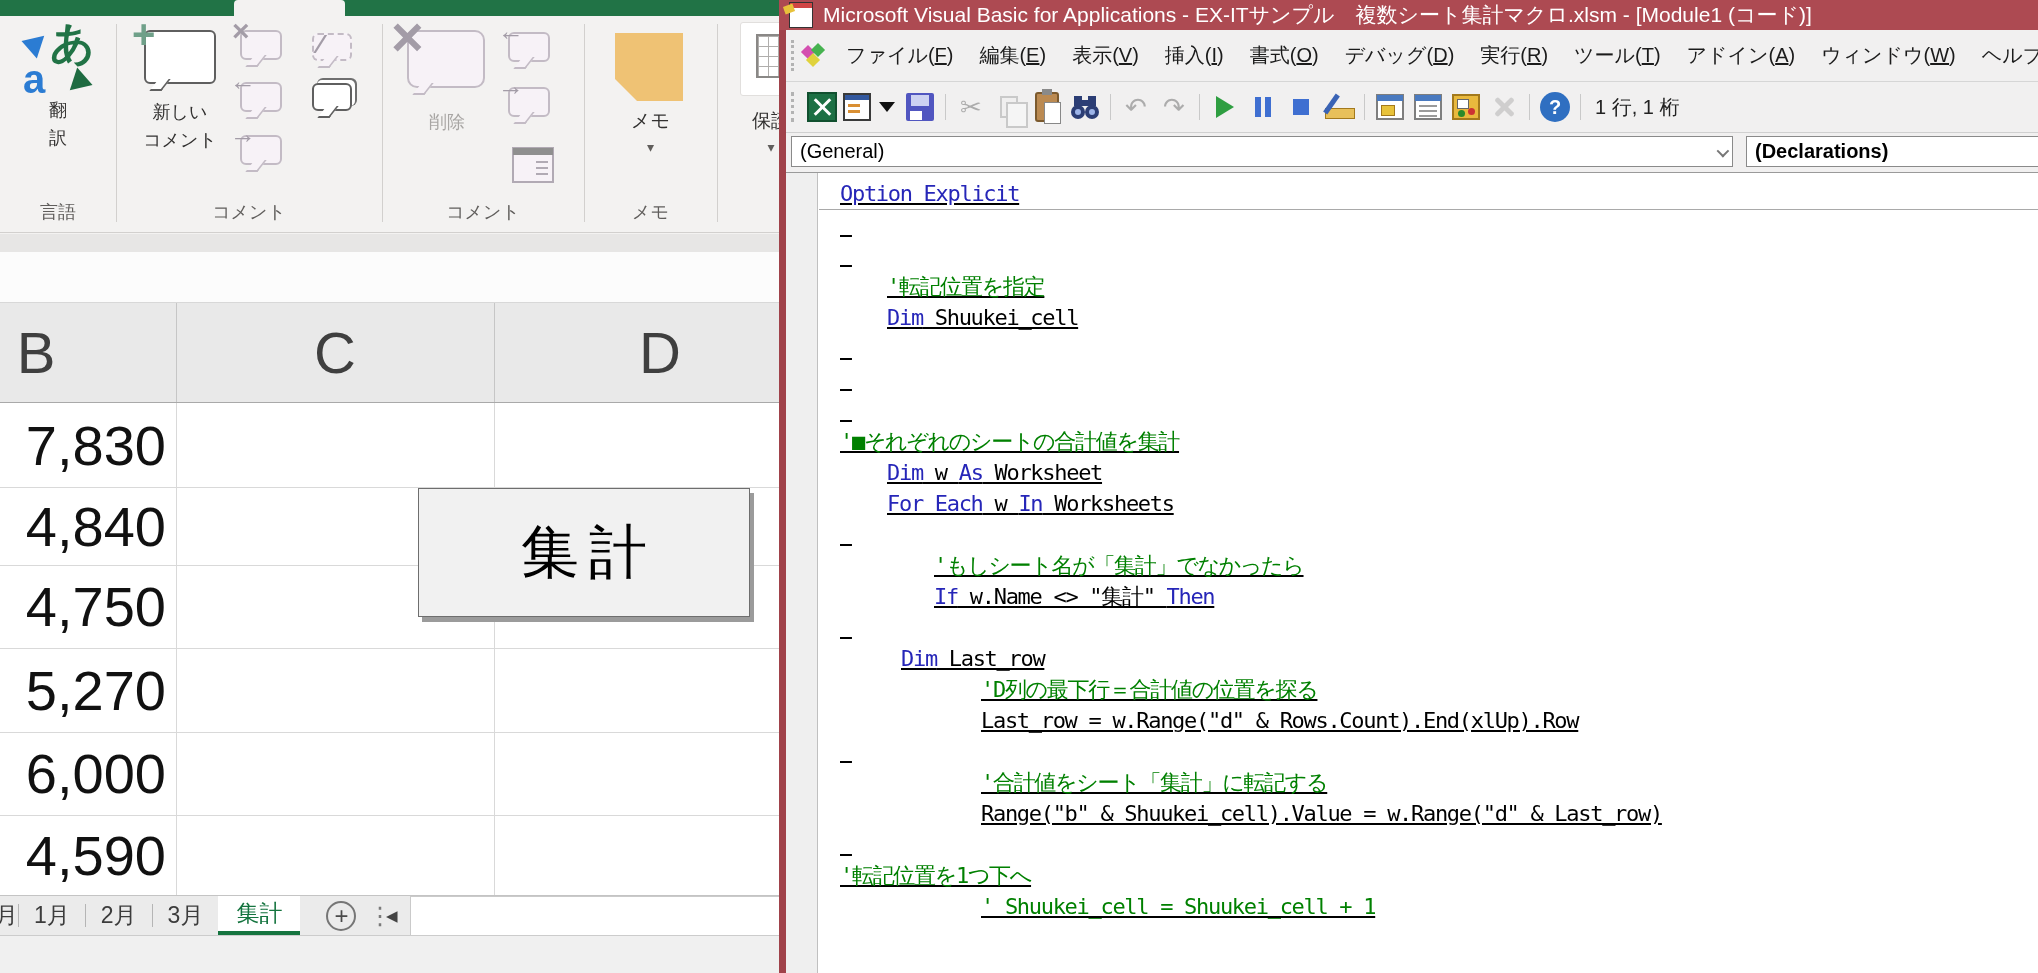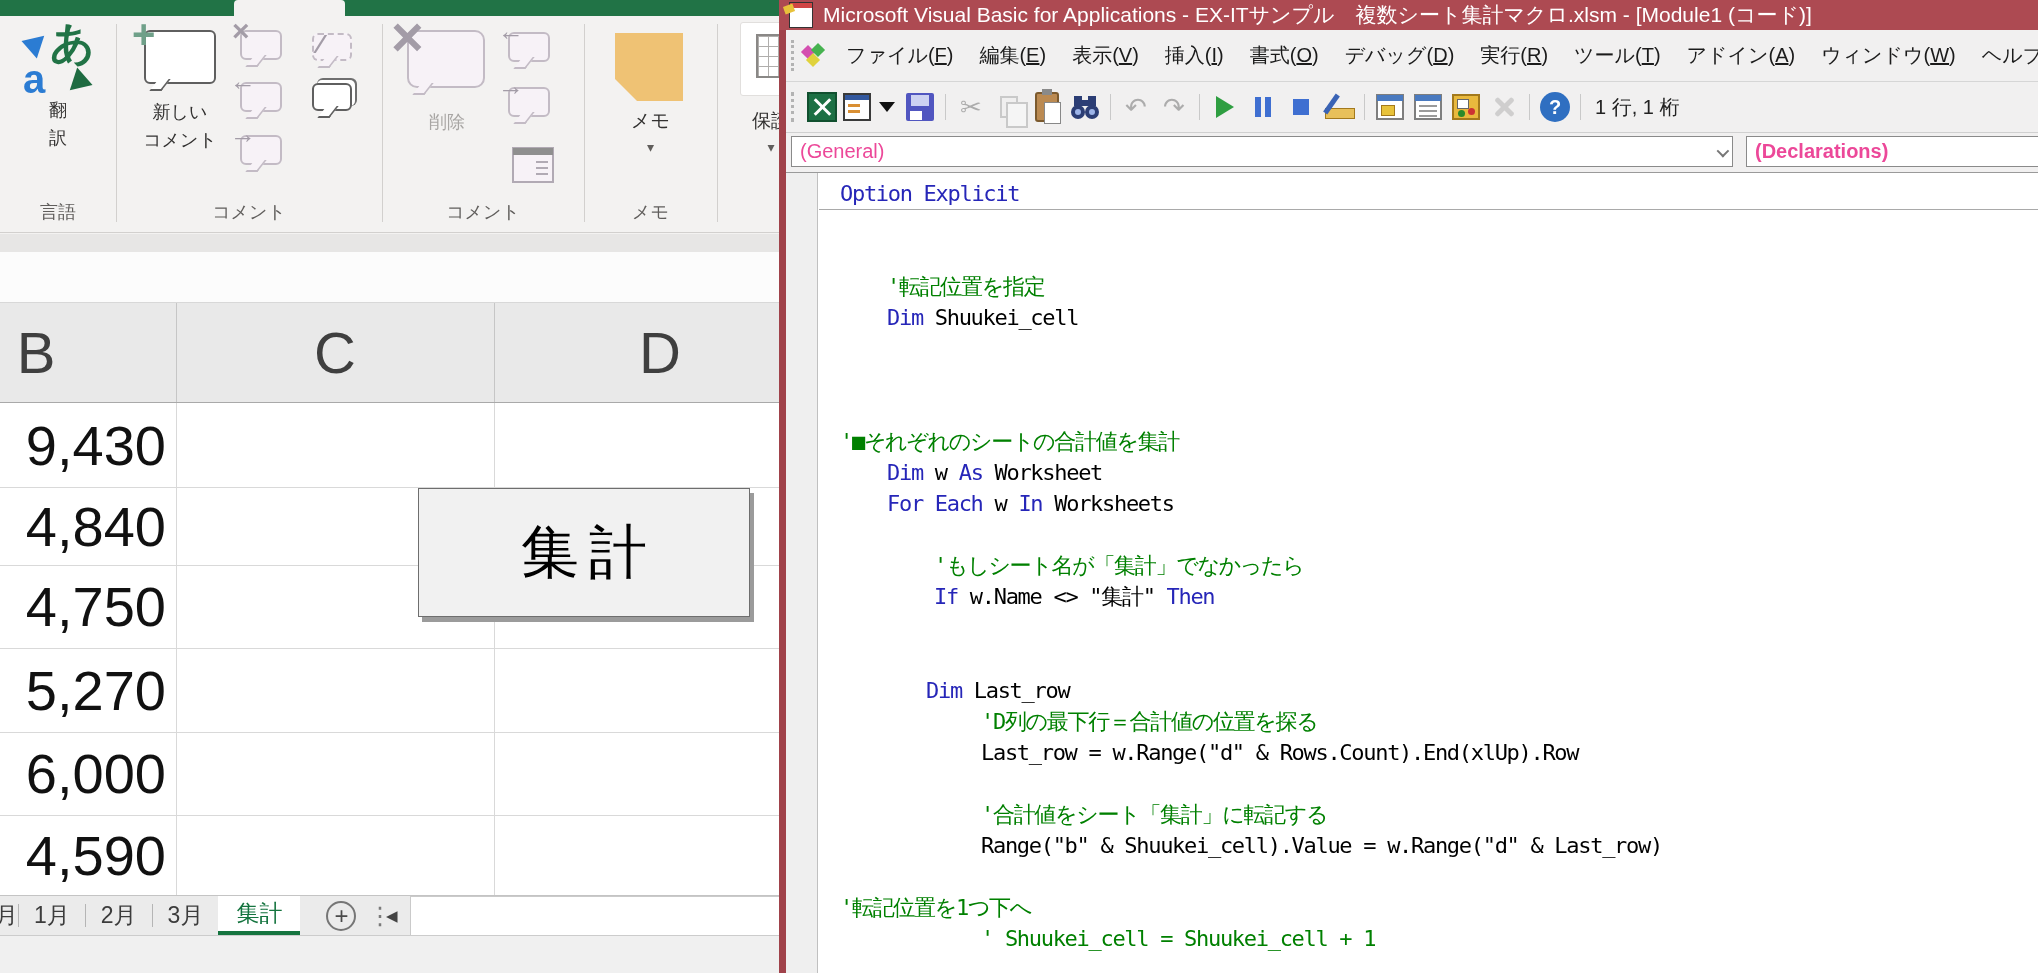--- a/index.html
+++ b/index.html
@@ -133,30 +133,30 @@
   .ico-objb::after{content:'';position:absolute;right:3px;bottom:3px;width:7px;height:7px;border-radius:50%;background:#c33;box-shadow:-10px 2px 0 #2a8a2a;}
   .ico-toolbox{width:28px;height:28px;position:relative;}
   .ico-toolbox::before,.ico-toolbox::after{content:'';position:absolute;left:12px;top:2px;width:5px;height:24px;background:#a7a7a7;border-radius:2px;}
   .ico-toolbox::before{transform:rotate(45deg);} .ico-toolbox::after{transform:rotate(-45deg);}
   .ico-help{width:30px;height:30px;border-radius:50%;background:#2f6fc1;color:#fff;display:flex;align-items:center;justify-content:center;
       font-size:20px;font-weight:bold;}
   .pos-ind{font-size:20px;color:#222;margin-left:8px;white-space:nowrap;}
 
   .vba-comborow{position:absolute;left:0;top:133px;width:100%;height:39px;background:#f1f0f0;}
   .combo{position:absolute;top:3px;height:31px;background:#fff;border:1px solid #8a8a8a;display:flex;align-items:center;
-      font-size:20px;color:#ec4899;padding-left:8px;white-space:nowrap;overflow:hidden;}
+      font-size:20px;color:#000000;padding-left:8px;white-space:nowrap;overflow:hidden;}
   .combo .arr{position:absolute;right:6px;top:11px;width:9px;height:9px;border-right:2px solid #777;border-bottom:2px solid #777;transform:rotate(45deg) translateY(-2px);}
   .combo-left{left:5px;width:942px;}
   .combo-right{left:960px;width:292px;border-right:none;font-weight:bold;}
 
   .vba-code{position:absolute;left:0;top:172px;width:100%;bottom:0;background:#fff;border-top:1px solid #9a9a9a;overflow:hidden;}
   .code-margin{position:absolute;left:0;top:0;bottom:0;width:32px;background:#efefef;border-right:1px solid #c0c0c0;}
   .code-lines{position:absolute;left:33px;top:5px;right:0;font-family:"DejaVu Sans Mono",monospace;
       font-size:22px;letter-spacing:-1.3px;color:#000;}
-  .cl{height:31px;line-height:31px;white-space:pre;padding-left:21px;}
+  .cl{height:31px;line-height:31px;white-space:pre;padding-left:21px;text-decoration:underline;}
   .cl.sep{border-top:1px solid #a9a9a9;}
   .kw{color:#2626b8;} .cm{color:#008000;} .tx{color:#000;}
 </style>
 </head>
 <body>
 
 <div class="stage">
 
   <div class="excel">
 
@@ -242,21 +242,21 @@
     <div class="xl-grid">
       <div class="vline" style="left:176px;"></div>
       <div class="vline" style="left:494px;"></div>
       <div class="xl-hline" style="top:84px;"></div>
       <div class="xl-hline" style="top:162px;"></div>
       <div class="xl-hline" style="top:245px;"></div>
       <div class="xl-hline" style="top:329px;"></div>
       <div class="xl-hline" style="top:412px;"></div>
       <div>
 
-      <div class="xl-row" style="top: 0px; height: 84px;">9,430</div>
+      <div class="xl-row" style="top: 0px; height: 84px;">7,830</div>
           <div class="xl-row" style="top: 84px; height: 78px;">4,840</div>
           <div class="xl-row" style="top: 162px; height: 83px;">4,750</div>
           <div class="xl-row" style="top: 245px; height: 84px;">5,270</div>
           <div class="xl-row" style="top: 329px; height: 83px;">6,000</div>
           <div class="xl-row" style="top: 412px; height: 80px;">4,590</div>
         </div>
       <div class="xl-button">集計</div>
     </div>
 
     <div class="xl-sheettabs">
@@ -403,21 +403,21 @@
           <div class="cl" style="padding-left: 21px;">&nbsp;</div>
           <div class="cl" style="padding-left: 21px;">&nbsp;</div>
           <div class="cl" style="padding-left: 21px;">&nbsp;</div>
           <div class="cl" style="padding-left: 21px;"><span class="cm">'■それぞれのシートの合計値を集計</span></div>
           <div class="cl" style="padding-left: 68px;"><span class="kw">Dim</span><span class="tx"> w </span><span class="kw">As</span><span class="tx"> Worksheet</span></div>
           <div class="cl" style="padding-left: 68px;"><span class="kw">For Each</span><span class="tx"> w </span><span class="kw">In</span><span class="tx"> Worksheets</span></div>
           <div class="cl" style="padding-left: 21px;">&nbsp;</div>
           <div class="cl" style="padding-left: 115px;"><span class="cm">'もしシート名が「集計」でなかったら</span></div>
           <div class="cl" style="padding-left: 115px;"><span class="kw">If</span><span class="tx"> w.Name &lt;&gt; "集計" </span><span class="kw">Then</span></div>
           <div class="cl" style="padding-left: 21px;">&nbsp;</div>
-          <div class="cl" style="padding-left: 107px; margin-top: 32px;"><span class="kw">Dim</span><span class="tx"> Last_row</span></div>
+          <div class="cl" style="padding-left: 82px;"><span class="kw">Dim</span><span class="tx"> Last_row</span></div>
           <div class="cl" style="padding-left: 162px;"><span class="cm">'D列の最下行＝合計値の位置を探る</span></div>
           <div class="cl" style="padding-left: 162px;"><span class="tx">Last_row = w.Range("d" &amp; Rows.Count).End(xlUp).Row</span></div>
           <div class="cl" style="padding-left: 21px;">&nbsp;</div>
           <div class="cl" style="padding-left: 162px;"><span class="cm">'合計値をシート「集計」に転記する</span></div>
           <div class="cl" style="padding-left: 162px;"><span class="tx">Range("b" &amp; Shuukei_cell).Value = w.Range("d" &amp; Last_row)</span></div>
           <div class="cl" style="padding-left: 21px;">&nbsp;</div>
           <div class="cl" style=""><span class="cm">'転記位置を1つ下へ</span></div>
           <div class="cl" style="padding-left: 162px;"><span class="cm">' Shuukei_cell = Shuukei_cell + 1</span></div>
         </div>
     </div>

